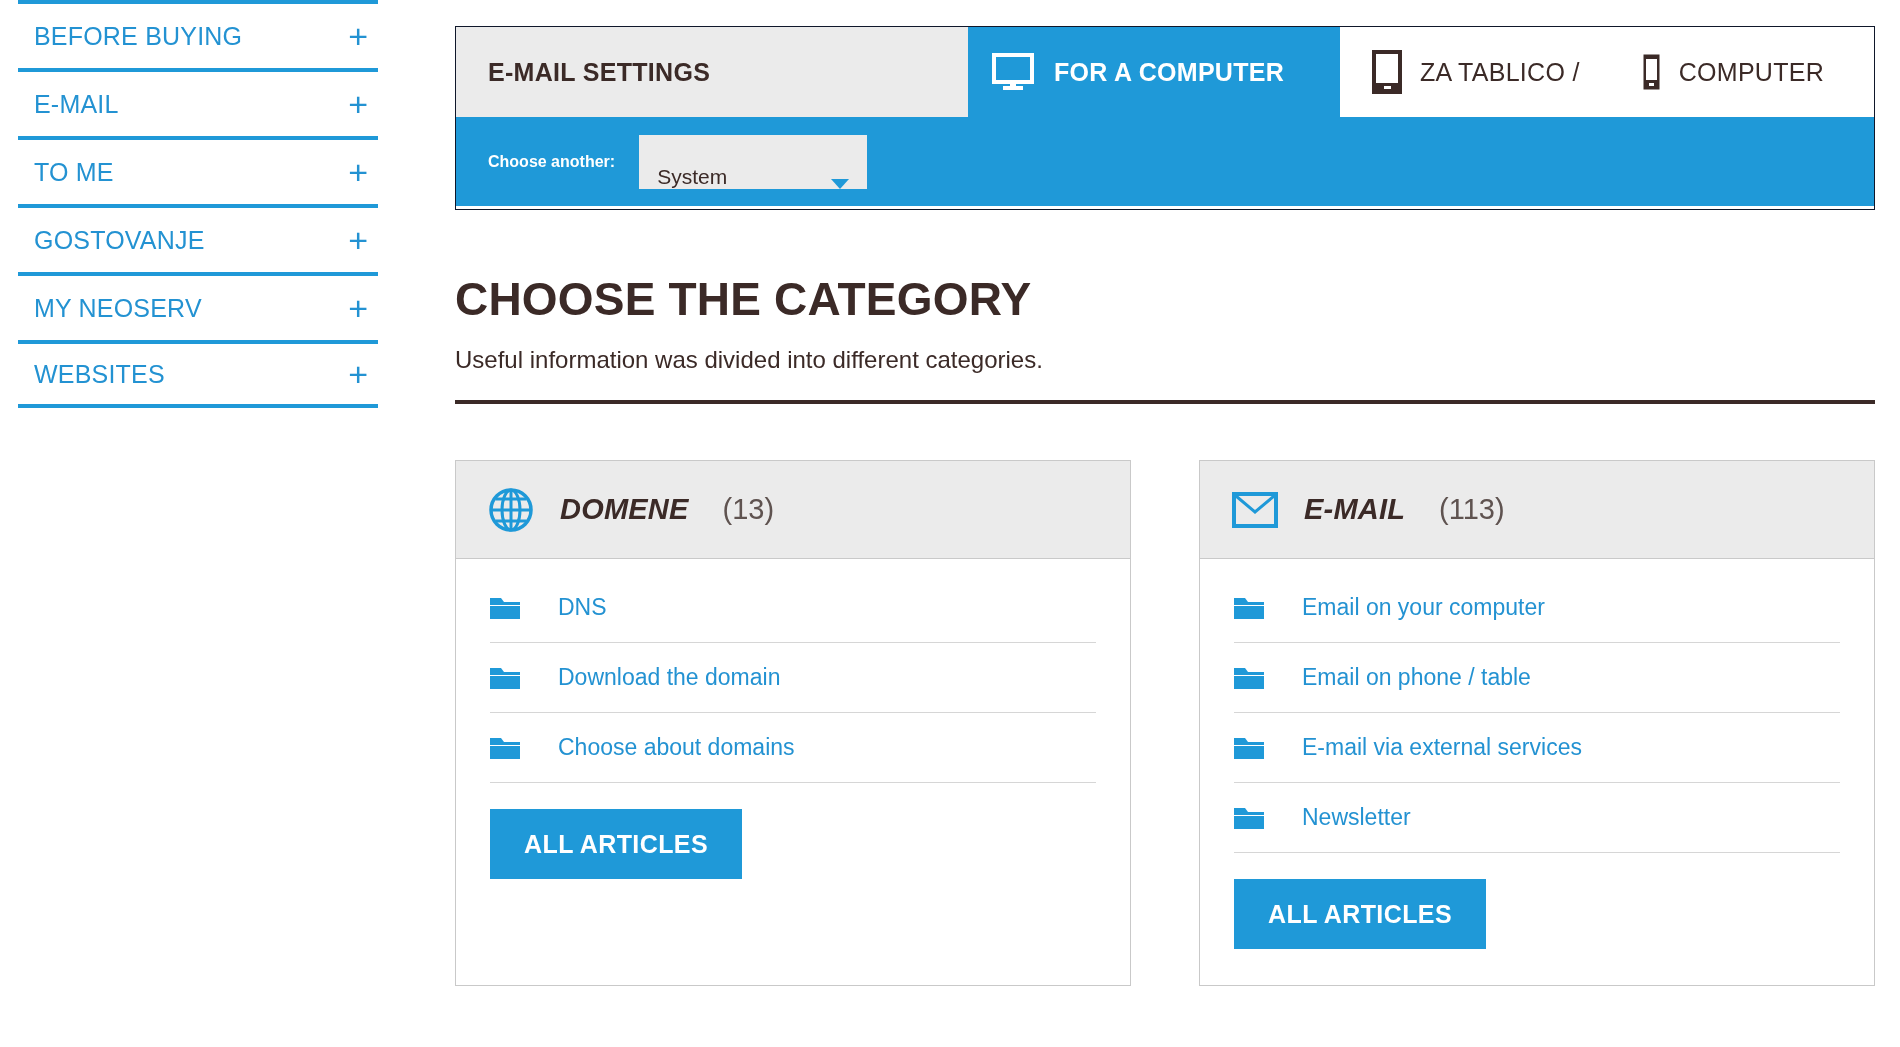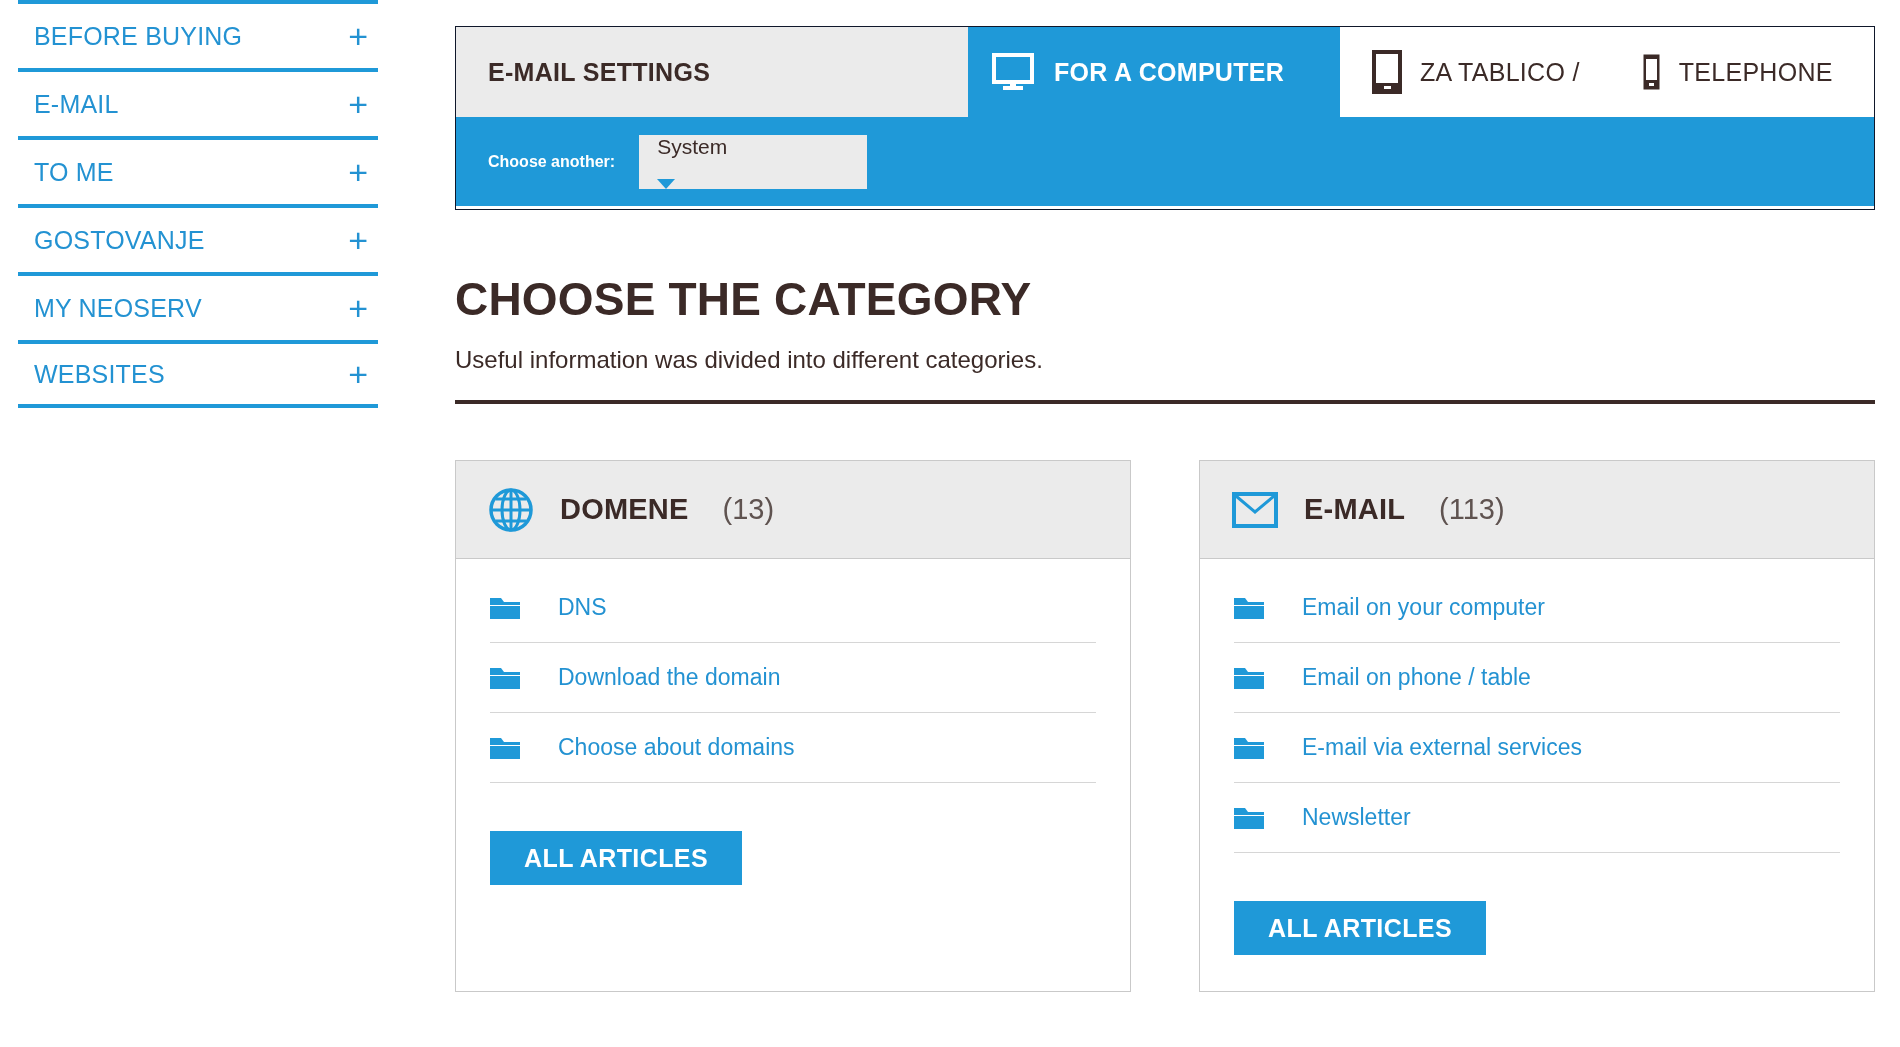--- a/index.html
+++ b/index.html
@@ -121,24 +121,23 @@
     color: #ffffff;
     font-size: 16px;
     font-weight: bold;
     text-align: right;
   }
   .select {
     position: relative;
     background: #ebebeb;
     height: 54px;
     display: flex;
-    align-items: flex-start;
+    align-items: flex-end;
     padding: 0 18px;
     cursor: pointer;
-    flex-direction: column;
   }
   .sel-sys { width: 228px; }
   .sel-lang { width: 328px; }
   .select .sel-text {
     color: #3b2a27;
     font-size: 21px;
     flex: 1 1 auto;
   }
   .caret {
     width: 0; height: 0;
@@ -188,20 +187,21 @@
     display: flex;
     align-items: center;
     padding-left: 32px;
     gap: 26px;
   }
   .card-title {
     color: #3b2a27;
     font-size: 29px;
     font-weight: bold;
     letter-spacing: .2px;
+    font-style: italic;
   }
   .card-count {
     color: #5f5350;
     font-size: 29px;
     font-weight: normal;
     margin-left: 8px;
   }
   .card-body { padding: 14px 34px 0 34px; }
   .litem {
     display: flex;
@@ -219,26 +219,25 @@
   .card-foot { padding: 26px 34px 36px 34px; }
   .btn-all {
     display: inline-flex;
     align-items: center;
     justify-content: center;
     background: #1f99d8;
     color: #ffffff;
     font-size: 25px;
     font-weight: bold;
     letter-spacing: .4px;
-    height: 54px;
+    height: 70px;
     padding: 0 34px;
     border: none;
     cursor: pointer;
     font-family: "Liberation Sans", sans-serif;
-    margin-top: 22px;
   }
 </style>
 </head>
 <body>
 
 <div class="page">
 
   <nav class="sidebar">
     <div class="side-item">
       <span class="side-label">BEFORE BUYING</span>
@@ -296,21 +295,21 @@
           </span>
           <span class="tab-text">ZA TABLICO /</span>
           <span class="tab-sep"></span>
           <span class="ic">
             <svg width="19" height="38" viewBox="0 0 19 38" aria-hidden="true">
               <rect x="1.5" y="1.5" width="16" height="35" fill="#3b2a27"></rect>
               <rect x="4" y="6" width="11" height="21" fill="#ffffff"></rect>
               <rect x="7" y="30" width="5" height="3" fill="#ffffff"></rect>
             </svg>
           </span>
-          <span class="tab-text">TELEPHONE</span>
+          <span class="tab-text">COMPUTER</span>
         </div>
       </div>
 
       <div class="chooser">
         <span class="chooser-label">Choose another:</span>
 
         <div class="select sel-sys">
           <span class="sel-text">System</span>
           <span class="caret"></span>
         </div>

